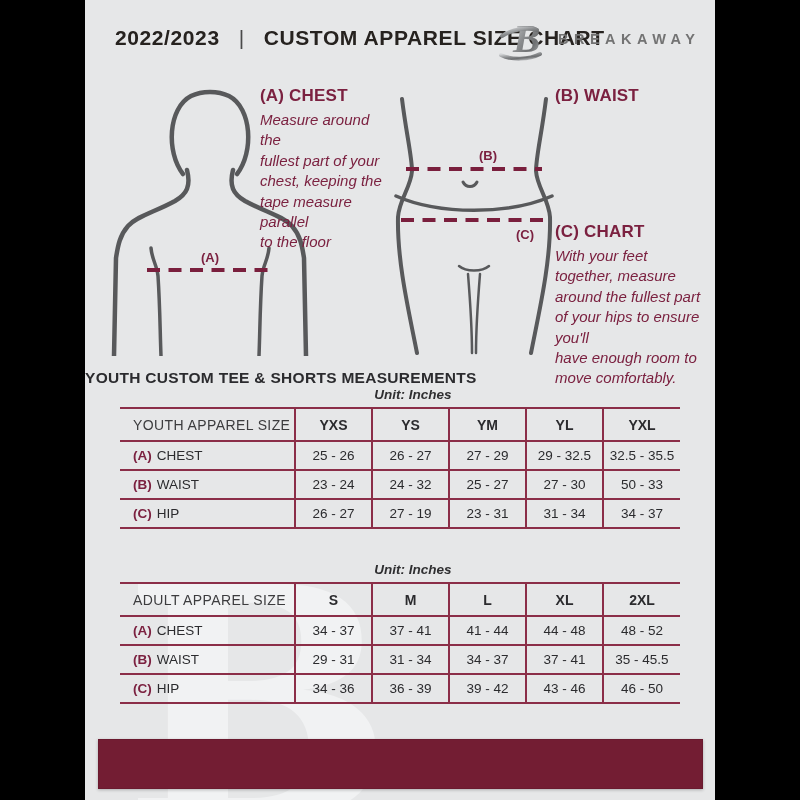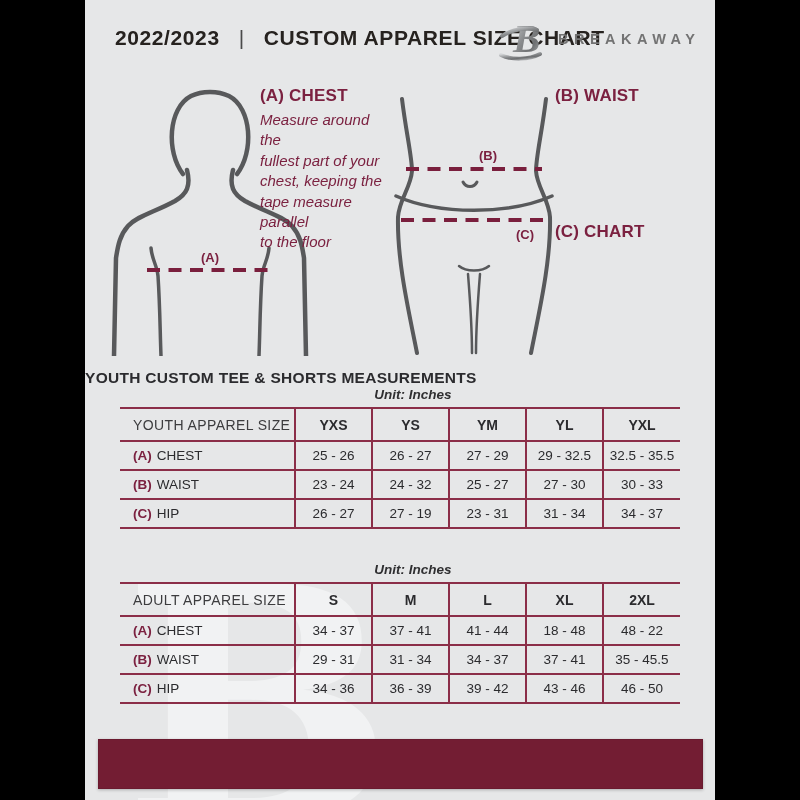--- a/index.html
+++ b/index.html
@@ -112,20 +112,27 @@
       <div class="sec-title" style="left:175px;top:86px;">(A) CHEST</div>
       <div class="desc" style="left:175px;top:110px;width:130px;">Measure around the
 fullest part of your
 chest, keeping the
 tape measure parallel
 to the floor</div>
 
       <div class="sec-title" style="left:470px;top:86px;">(B) WAIST</div>
 
       <div class="sec-title" style="left:470px;top:222px;">(C) CHART</div>
+      <div class="desc" style="left:470px;top:246px;width:150px;">With your feet
+together, measure
+around the fullest part
+of your hips to ensure
+you'll
+have enough room to
+move comfortably.</div>
 
       <div class="tbl-title" style="top:369px;">YOUTH CUSTOM TEE &amp; SHORTS MEASUREMENTS</div>
       <div class="unit" style="top:387px;">Unit: Inches</div>
 
       <table class="size-table" style="top:407px;">
         <colgroup>
             <col class="c-label">
             <col class="c-size">
             <col class="c-size">
             <col class="c-size">
@@ -150,21 +157,21 @@
             <td>27 - 29</td>
             <td>29 - 32.5</td>
             <td>32.5 - 35.5</td>
           </tr>
           <tr>
             <td class="lbl"><span class="pre">(B)</span><span>WAIST</span></td>
             <td>23 - 24</td>
             <td>24 - 32</td>
             <td>25 - 27</td>
             <td>27 - 30</td>
-            <td>30 - 33</td>
+            <td>50 - 33</td>
           </tr>
           <tr>
             <td class="lbl"><span class="pre">(C)</span><span>HIP</span></td>
             <td>26 - 27</td>
             <td>27 - 19</td>
             <td>23 - 31</td>
             <td>31 - 34</td>
             <td>34 - 37</td>
           </tr>
         </tbody>
@@ -190,22 +197,22 @@
             <th>XL</th>
             <th>2XL</th>
           </tr>
         </thead>
         <tbody>
           <tr>
             <td class="lbl"><span class="pre">(A)</span><span>CHEST</span></td>
             <td>34 - 37</td>
             <td>37 - 41</td>
             <td>41 - 44</td>
-            <td>18 - 48</td>
-            <td>48 - 22</td>
+            <td>44 - 48</td>
+            <td>48 - 52</td>
           </tr>
           <tr>
             <td class="lbl"><span class="pre">(B)</span><span>WAIST</span></td>
             <td>29 - 31</td>
             <td>31 - 34</td>
             <td>34 - 37</td>
             <td>37 - 41</td>
             <td>35 - 45.5</td>
           </tr>
           <tr>

